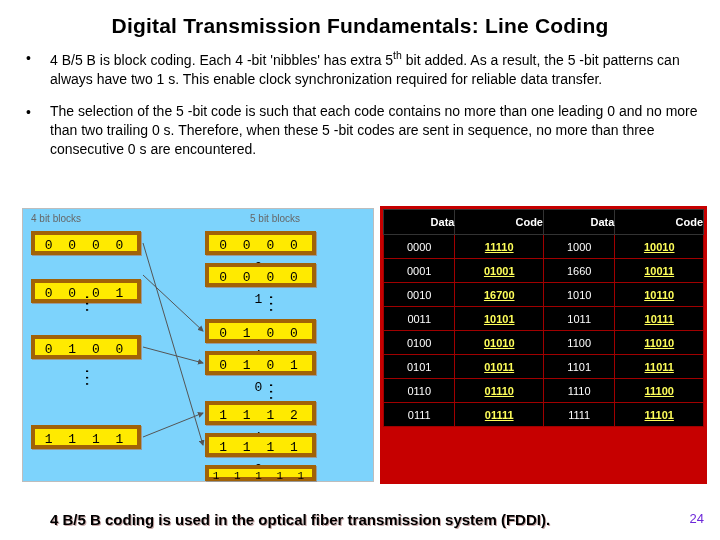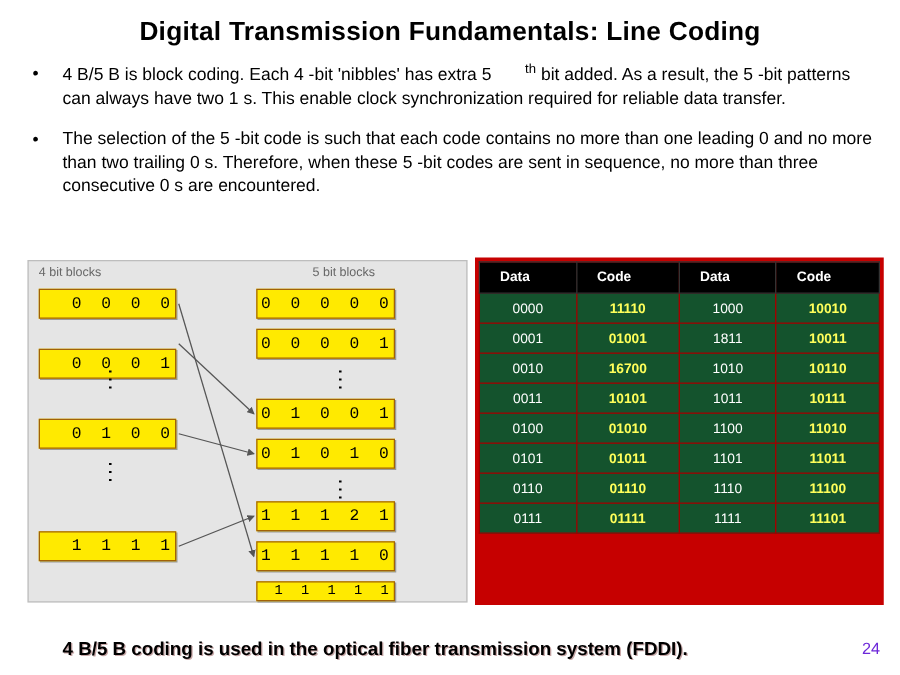--- a/index.html
+++ b/index.html
@@ -25,64 +25,64 @@
     font-size: 14px;
     line-height: 1.35;
     margin-bottom: 14px;
   }
   .bullet .mark {
     width: 24px; flex: 0 0 24px;
     text-align: left;
     padding-top: 1px;
   }
   .bullet .txt { flex: 1; }
-  .sup { font-size: 0.75em; vertical-align: super; margin-left: 27px; }
+  .sup { font-size: 0.75em; vertical-align: super; }
   .diagram-area {
     position: absolute;
     left: 22px; top: 208px;
     width: 352px; height: 274px;
     border: 1px solid #bdbdbd;
-    background: #e5e5e5;
+    background: #7dd3fc;
   }
   .col-label { position:absolute; font-size:10px; color:#666;}
   .col4-label { left:8px; top:4px; }
   .col5-label { left:182px; top:4px;margin-left:45px; }
   .block {
     position:absolute;
     width:110px; height:24px;
     background:#ffea00;
-    border:1px solid #a16207;
+    border:4px solid #a16207;
     box-shadow: 1px 1px 0 #999;
     font-family: "Courier New", monospace;
     font-size:13px; letter-spacing:4px;
-    text-align:right; line-height:22px;
+    text-align:center; line-height:22px;
     color:#000;
   }
   .block.five { width:111px; letter-spacing:4px; }
   .dots { position:absolute; font-family:"Courier New",monospace; font-size:14px; writing-mode:vertical-rl; letter-spacing:-2px; line-height:1; }
   svg.arrows { position:absolute; left:0; top:0; width:352px; height:274px; pointer-events:none; }
   .code-table {
     position:absolute;
     left:380px; top:206px;
     width:327px; height:278px;
     background:#c60000;
     padding:3px;
   }
   .code-table table { width:100%; border-collapse:collapse; font-size:11px; }
   .code-table th {
     background:#000; color:#fff; font-weight:bold;
-    padding:6px 16px; text-align:left; border:1px solid #333;
+    padding:6px 0; text-align:right; border:1px solid #333;
   }
   .code-table td {
-    background:#14532d; color:#fff;
+    background:#000000; color:#fff;
     text-align:center; padding:5.5px 0;
     border:1px solid #a00000;
     font-family: Arial, sans-serif;
   }
-  .code-table td.code { font-weight:bold; color:#ffff5a; }
+  .code-table td.code { font-weight:bold; color:#ffff5a;text-decoration:underline; }
   .footer {
     position:absolute;
     left:50px; bottom:12px;
     font-size:15px; font-weight:bold;
     color:#000;
     text-shadow: 1px 1px 0 #c8a8a8;
   }
   .pagenum {
     position:absolute;
     right:16px; bottom:14px;
@@ -154,21 +154,21 @@
     <tbody id="tbody">
         <tr>
           <td>0000</td>
           <td class="code">11110</td>
           <td>1000</td>
           <td class="code">10010</td>
         </tr>
         <tr>
           <td>0001</td>
           <td class="code">01001</td>
-          <td>1811</td>
+          <td>1660</td>
           <td class="code">10011</td>
         </tr>
         <tr>
           <td>0010</td>
           <td class="code">16700</td>
           <td>1010</td>
           <td class="code">10110</td>
         </tr>
         <tr>
           <td>0011</td>

